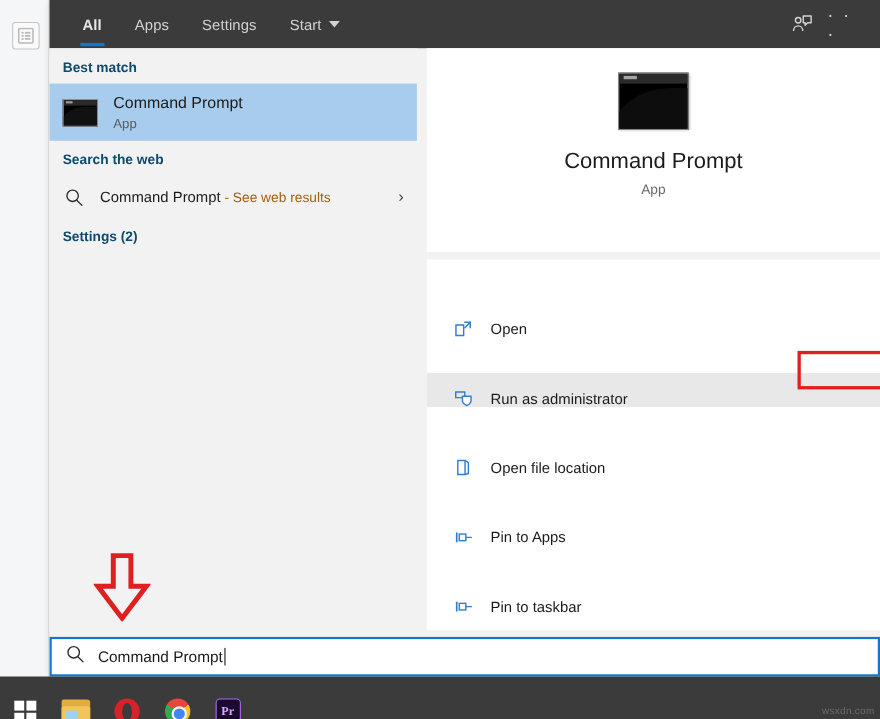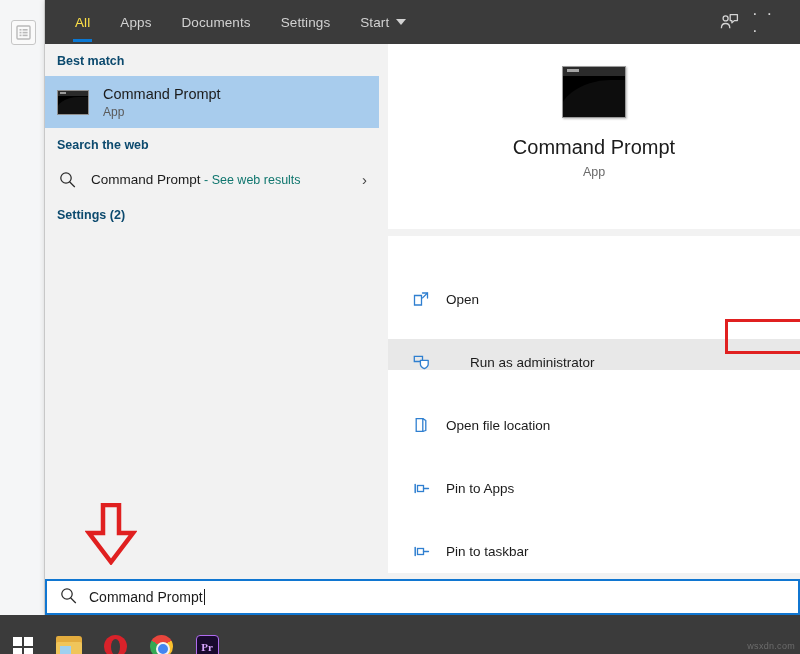--- a/index.html
+++ b/index.html
@@ -49,21 +49,21 @@
   .nav-tab {
     position: relative;
     height: 44px;
     display: flex; align-items: center;
     padding: 0 15px;
     color: #d2d2d2;
     font-size: 13.5px;
     letter-spacing: .1px;
     cursor: default;
   }
-  .nav-tab.active { color: #fde047; font-weight: normal; }
+  .nav-tab.active { color: #e5e5e5; font-weight: bold; }
   .nav-tab.active::after {
     content: ""; position: absolute;
     left: 13px; right: 13px; bottom: 2px; height: 3px;
     background: #0a78d4;
   }
   .nav-tab .caret {
     display: inline-block;
     margin-left: 7px;
     width: 0; height: 0;
     border-left: 5px solid transparent;
@@ -127,21 +127,21 @@
   .result-title { font-size: 14.5px; color: #1b1b1b; line-height: 1.25; }
   .result-sub { font-size: 12px; color: #5a5a5a; margin-top: 2px; }
 
   .web-row {
     display: flex; align-items: center;
     height: 38px; padding-left: 14px; padding-right: 12px;
     cursor: default;
   }
   .web-row .magnifier { flex: none; width: 22px; display: flex; align-items: center; }
   .web-row-label { margin-left: 10px; font-size: 13.5px; color: #1b1b1b; flex: 1; }
-  .web-row-label .dim { color: #0f766e; font-size: 12.5px; }
+  .web-row-label .dim { color: #a16207; font-size: 12.5px; }
   .chev { color: #444; font-size: 15px; }
 
   
   .preview-pane {
     position: absolute; left: 343px; top: 0; width: 412px; height: 571px;
     background: #f2f2f2;
   }
   .preview-card {
     position: absolute; left: 0; top: 0; width: 412px; height: 185px;
     background: #ffffff;
@@ -178,21 +178,21 @@
     position: absolute; left: 0; top: 192px; width: 412px;
     background: #ffffff; padding: 8px 0 14px 0;
   }
   .action-row {
     display: flex; align-items: flex-end;
     height: 31px;
     padding-left: 22px;
     cursor: default;
     margin-top: 32px;
   }
-  .action-row.highlight { background: #e8e8e8; gap: 24px; }
+  .action-row.highlight { background: #e8e8e8; }
   .action-icon { width: 22px; display: flex; align-items: center; justify-content: center; flex: none; }
   .action-label { margin-left: 14px; font-size: 13.5px; color: #1b1b1b; }
 
   
   .red-box {
     position: absolute; left: 337px; top: 275px;
     width: 202px; height: 35px;
     border: 3px solid #e02020;
     pointer-events: none;
   }
@@ -308,23 +308,20 @@
 
     <div class="navbar">
       <div class="nav-tabs">
         <div class="nav-tab active">
           <span>All</span>
         </div>
         <div class="nav-tab">
           <span>Apps</span>
         </div>
         <div class="nav-tab">
-          <span>Documents</span>
-        </div>
-        <div class="nav-tab">
           <span>Settings</span>
         </div>
         <div class="nav-tab">
           <span>Start</span>
           <span class="caret"></span>
         </div>
       </div>
       <div class="nav-right">
         <div class="nav-icon-btn">
           <svg width="19" height="18" viewBox="0 0 19 18">

